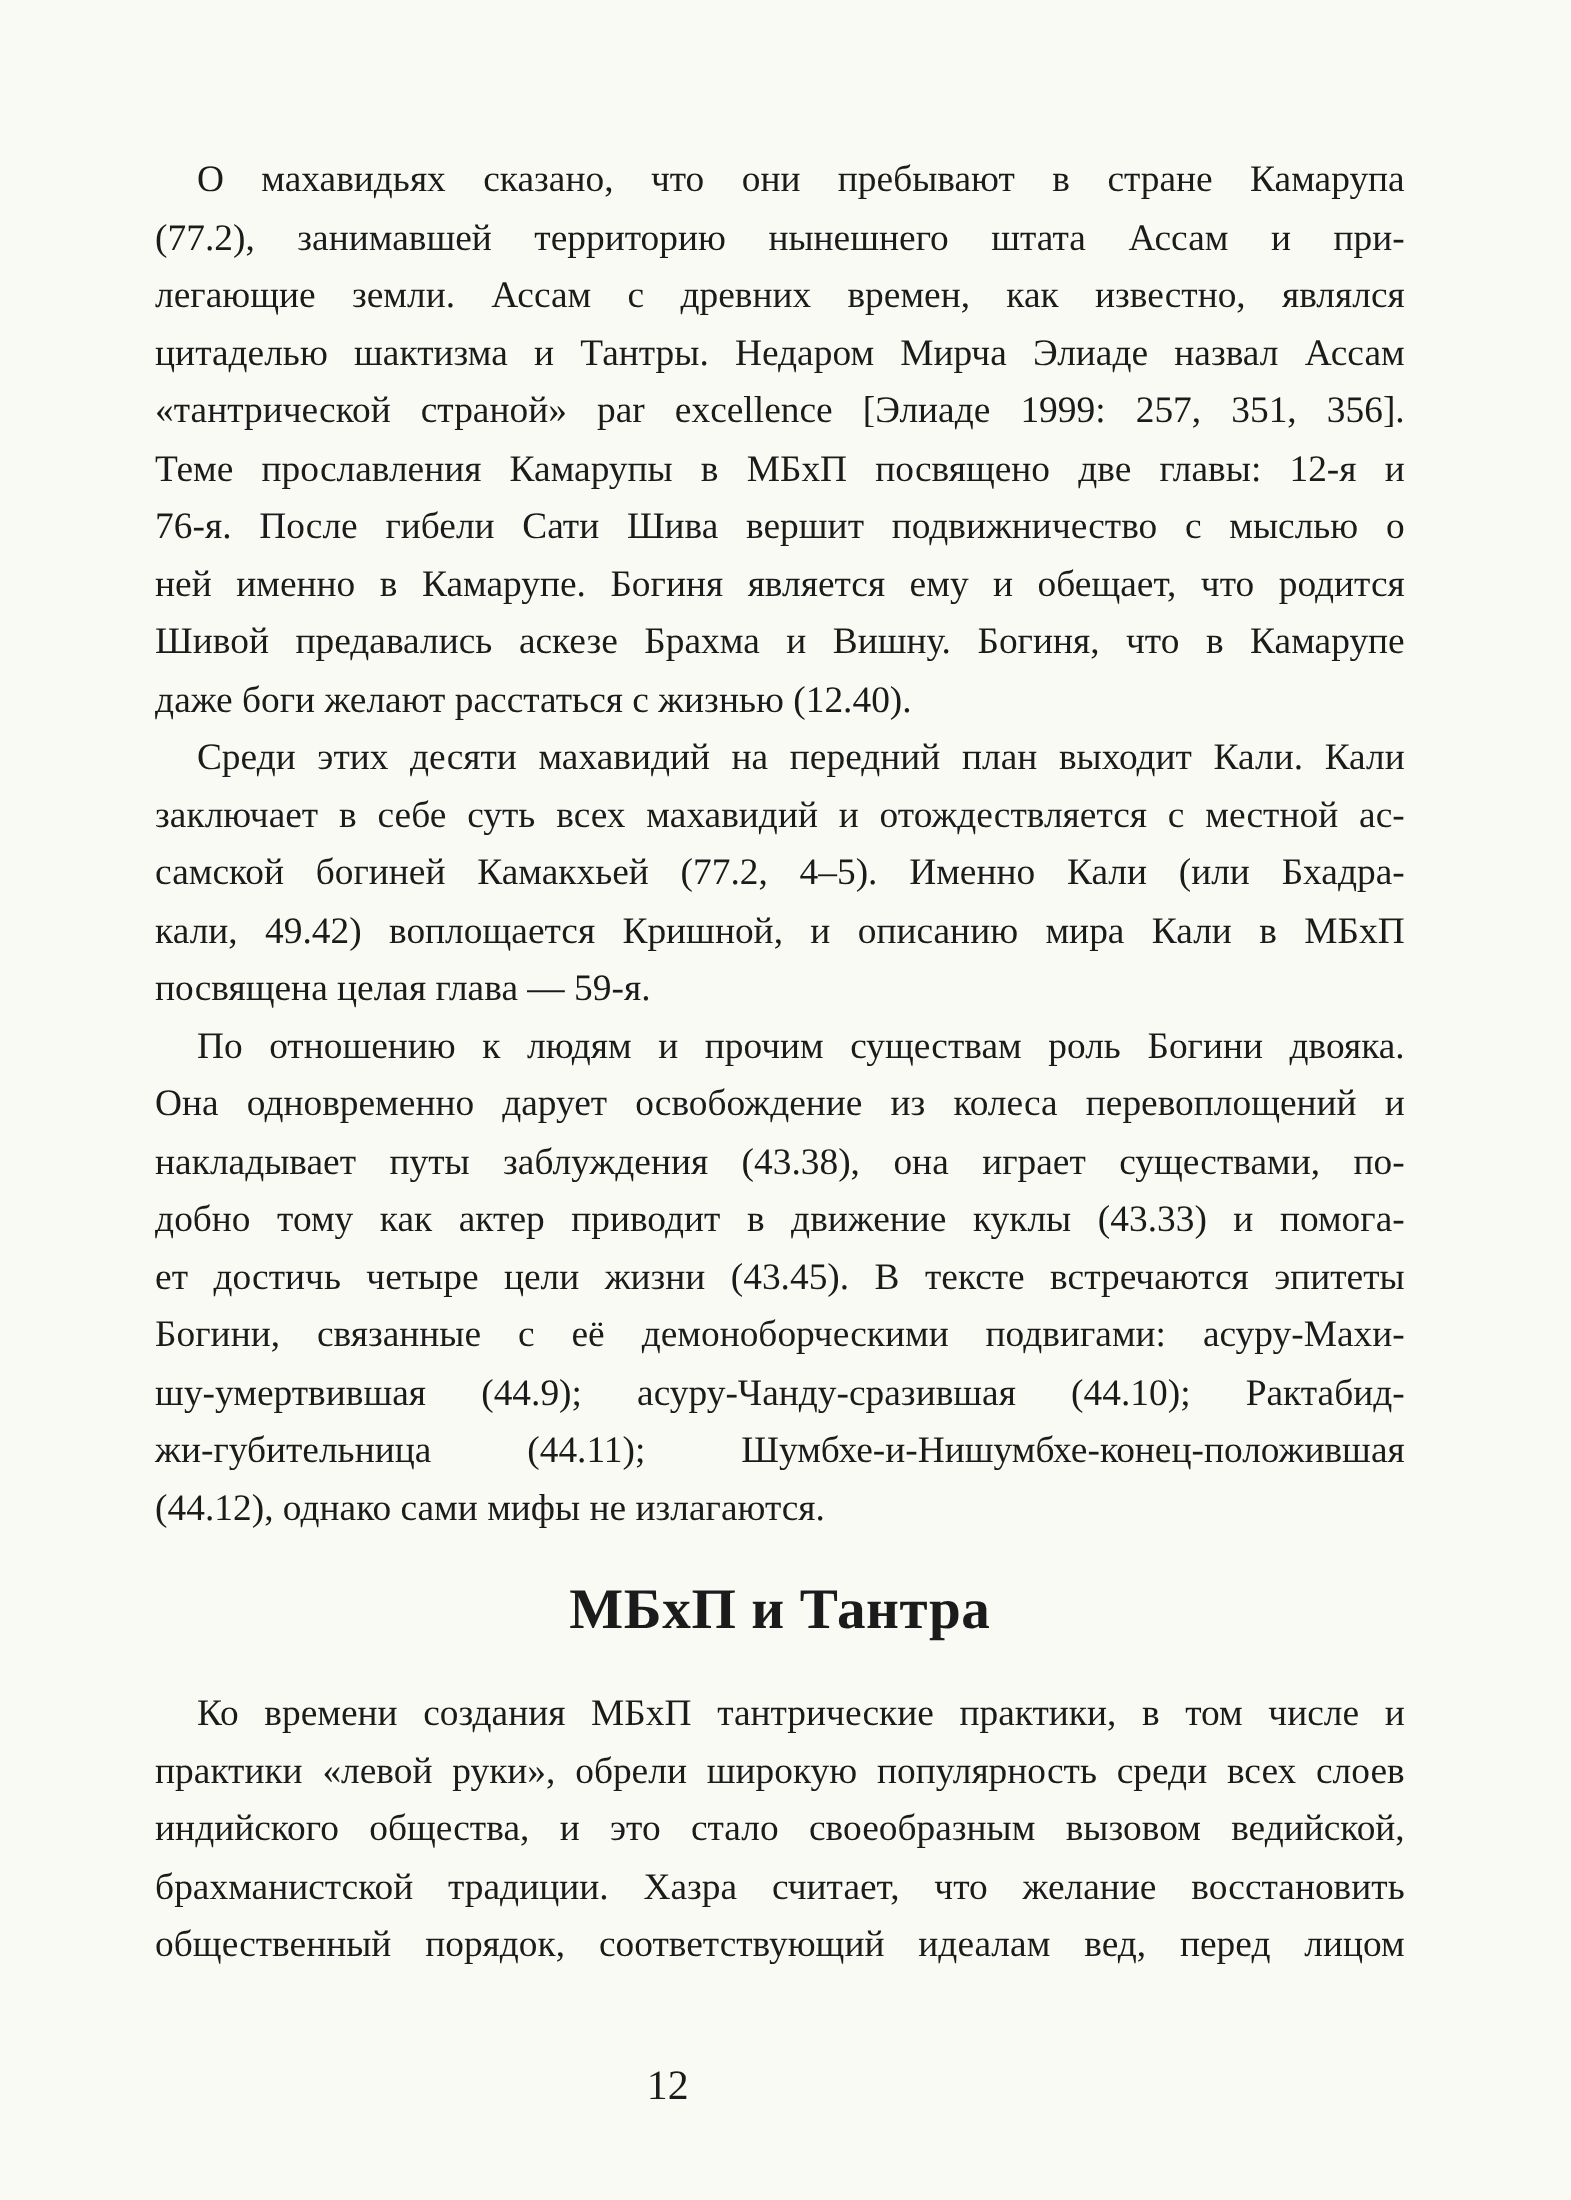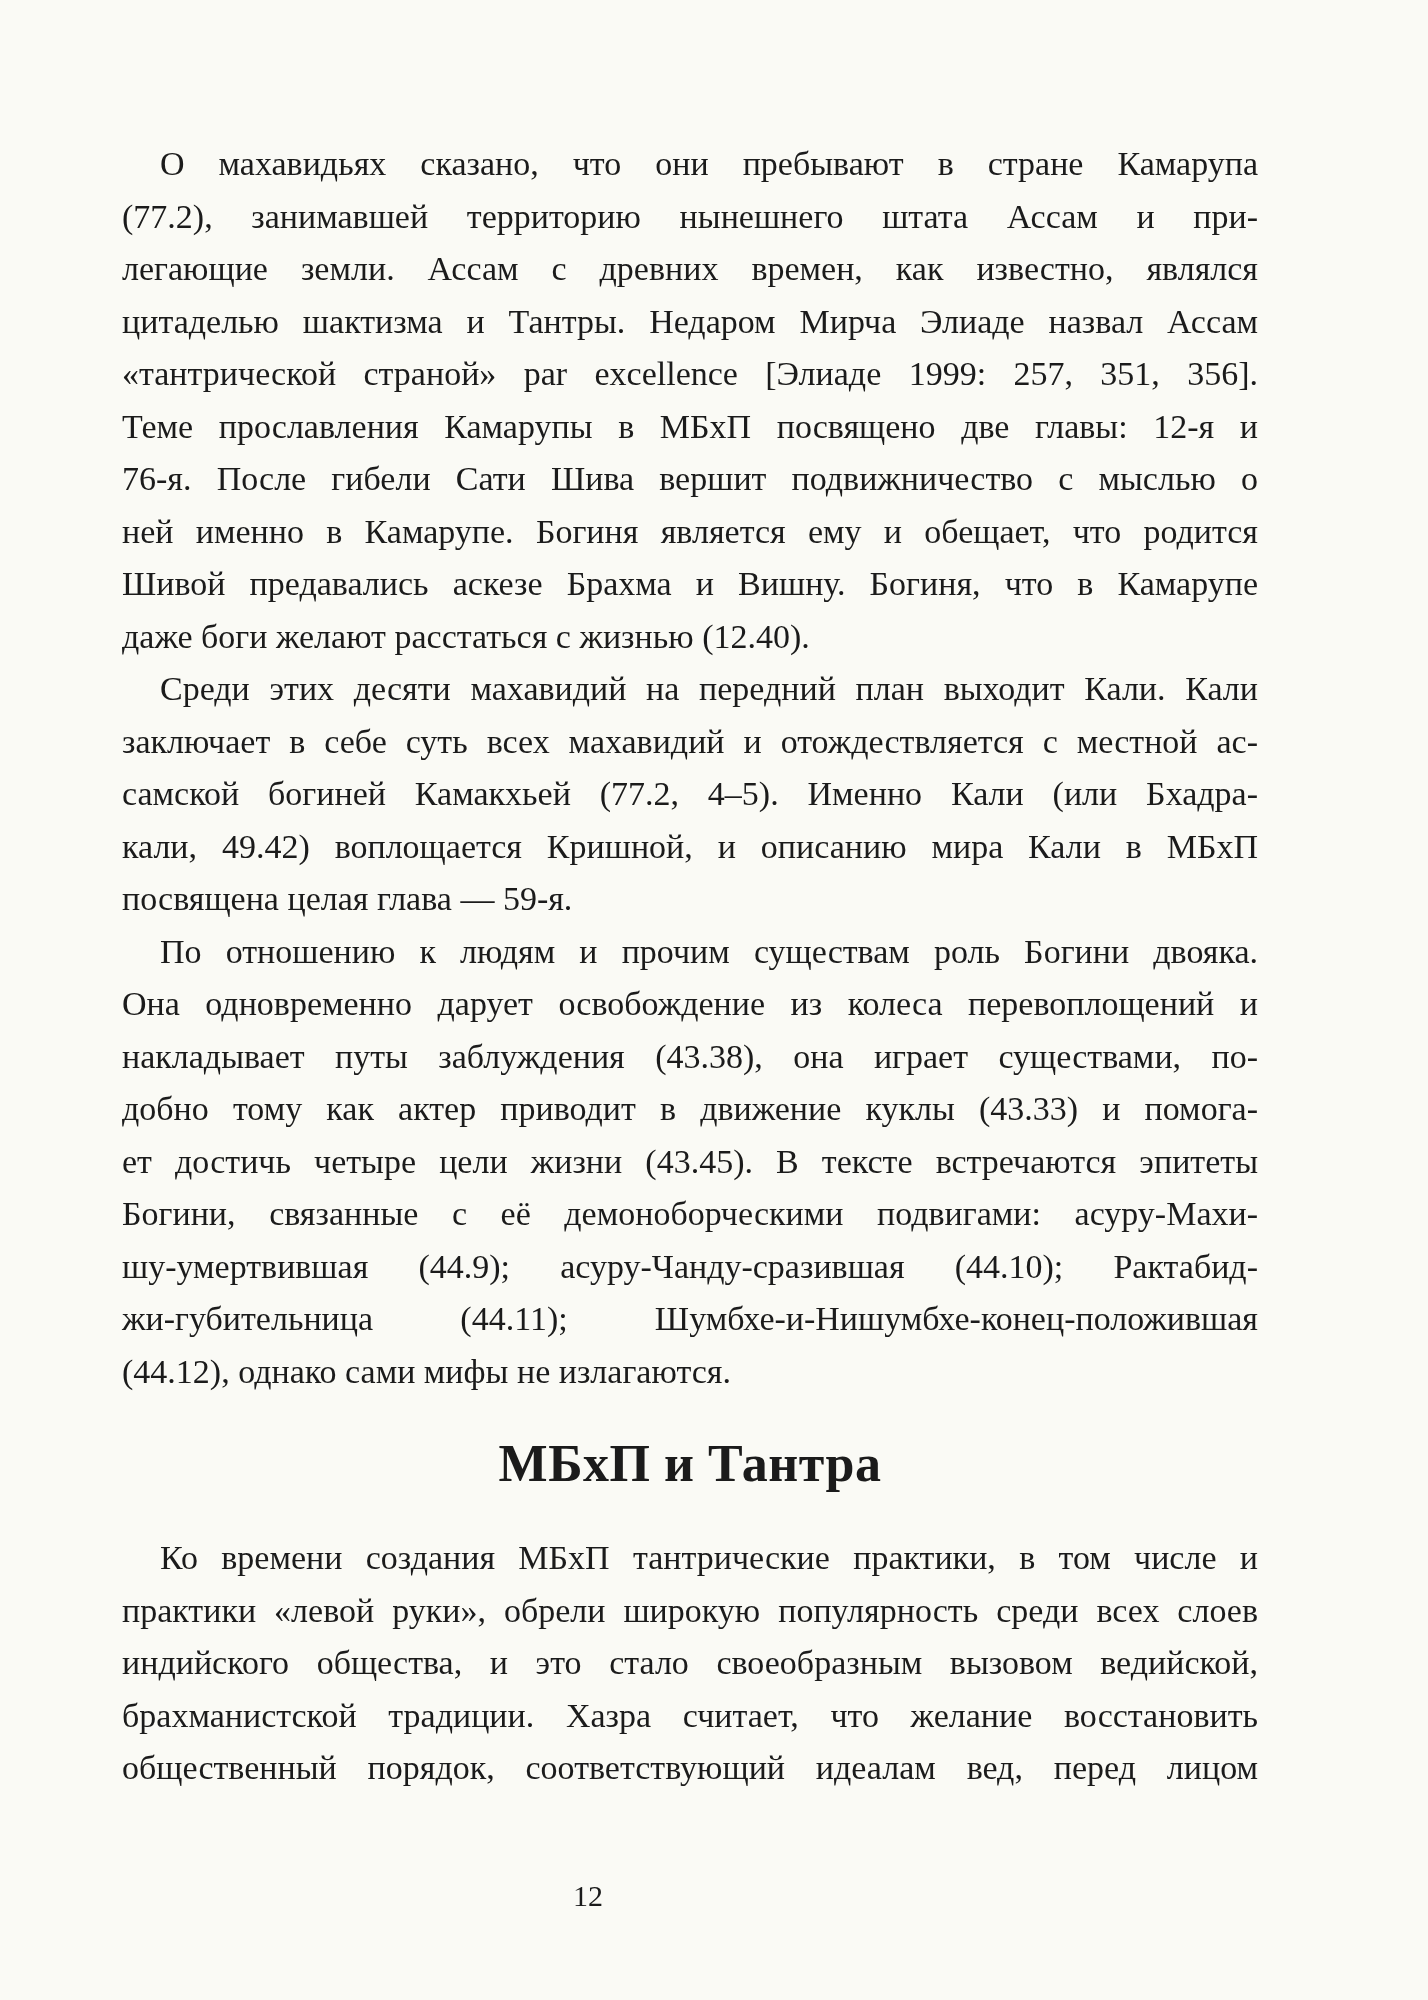--- a/index.html
+++ b/index.html
@@ -17,20 +17,21 @@
     background: var(--bg);
     color: var(--ink);
     font-family: "Liberation Serif", "DejaVu Serif", serif;
     position: relative;
     overflow: hidden;
   }
   .page {
     position: relative;
     width: 1176px;
     height: 2000px;
+    margin-left: 19px;
   }
   .text-block {
     position: absolute;
     top: 138px;
     left: 122px;
     width: 1136px;
   }
   .paragraph {
     margin: 0;
     padding: 0;
@@ -61,21 +62,21 @@
     margin-top: 38px;
     margin-bottom: 40px;
     letter-spacing: 0.5px;
   }
   .page-number {
     position: absolute;
     top: 1872px;
     left: 0;
     right: 0;
     text-align: center;
-    font-size: 30px;
+    font-size: 38px;
     line-height: 48px;
   }
 </style>
 </head>
 <body>
 
 <div class="page">
   <div class="text-block" id="text-block">
       <div class="paragraph">
         <div class="line first">О махавидьях сказано, что они пребывают в стране Камарупа</div>

